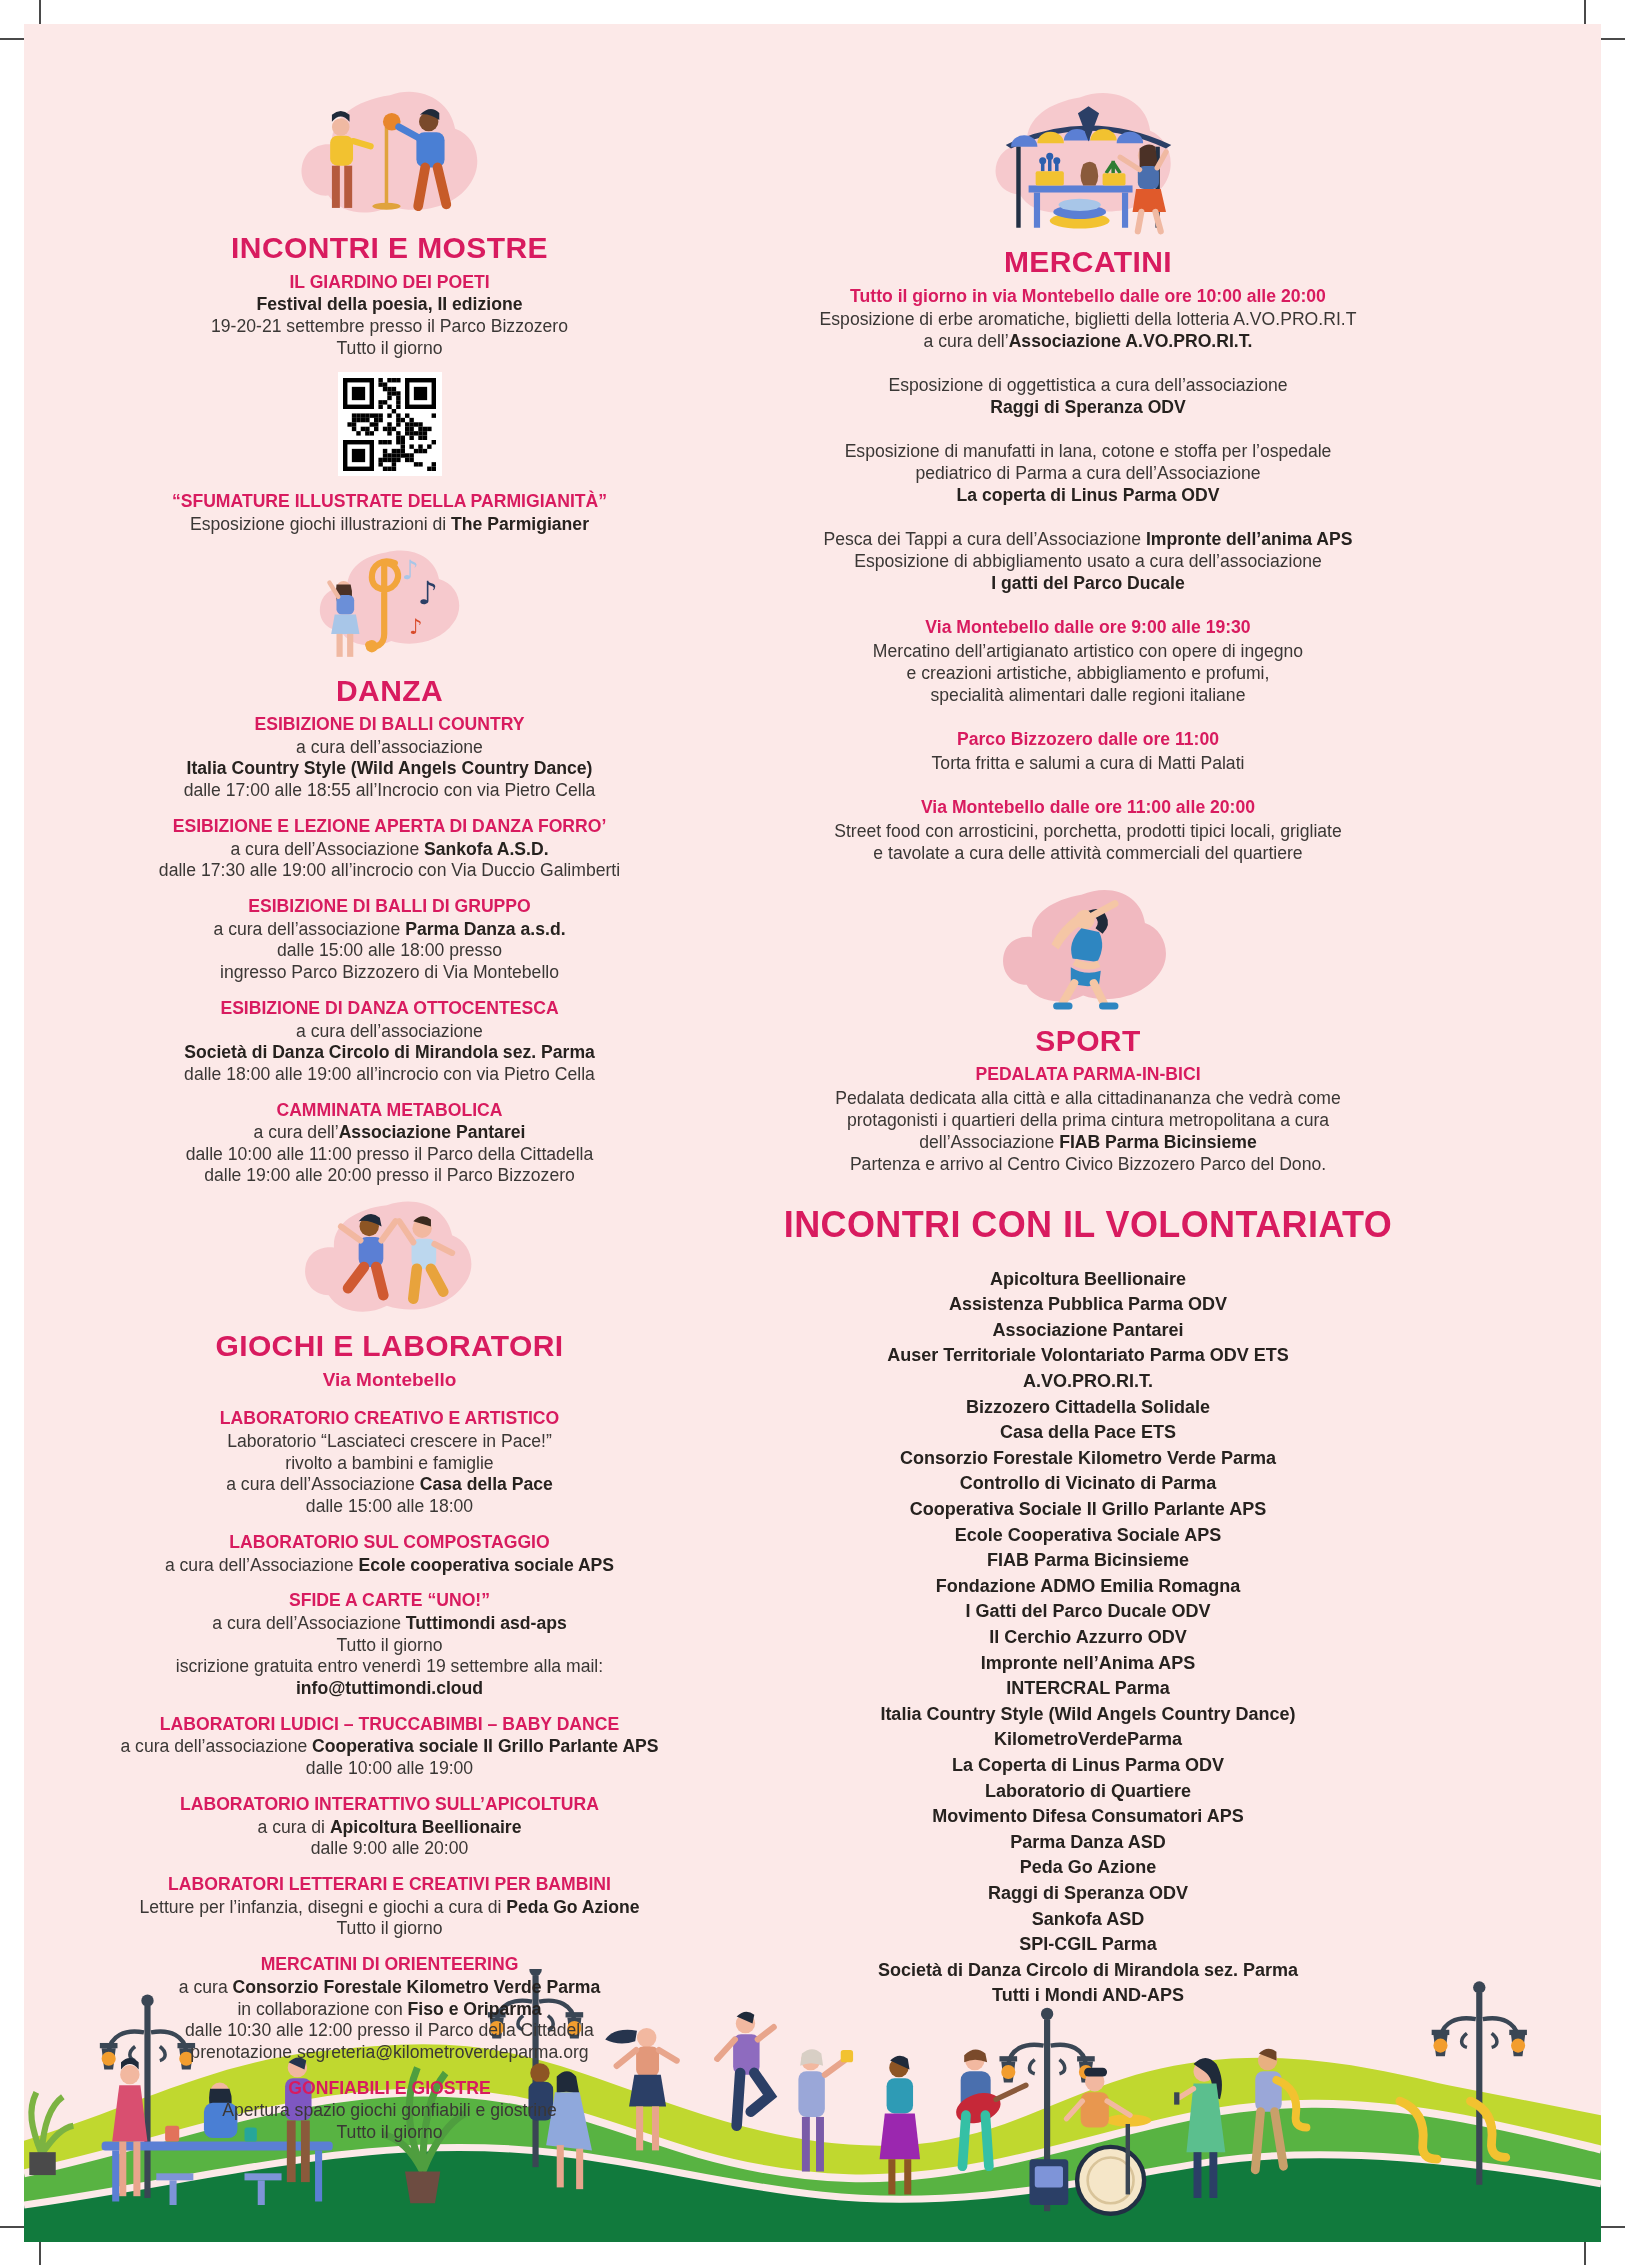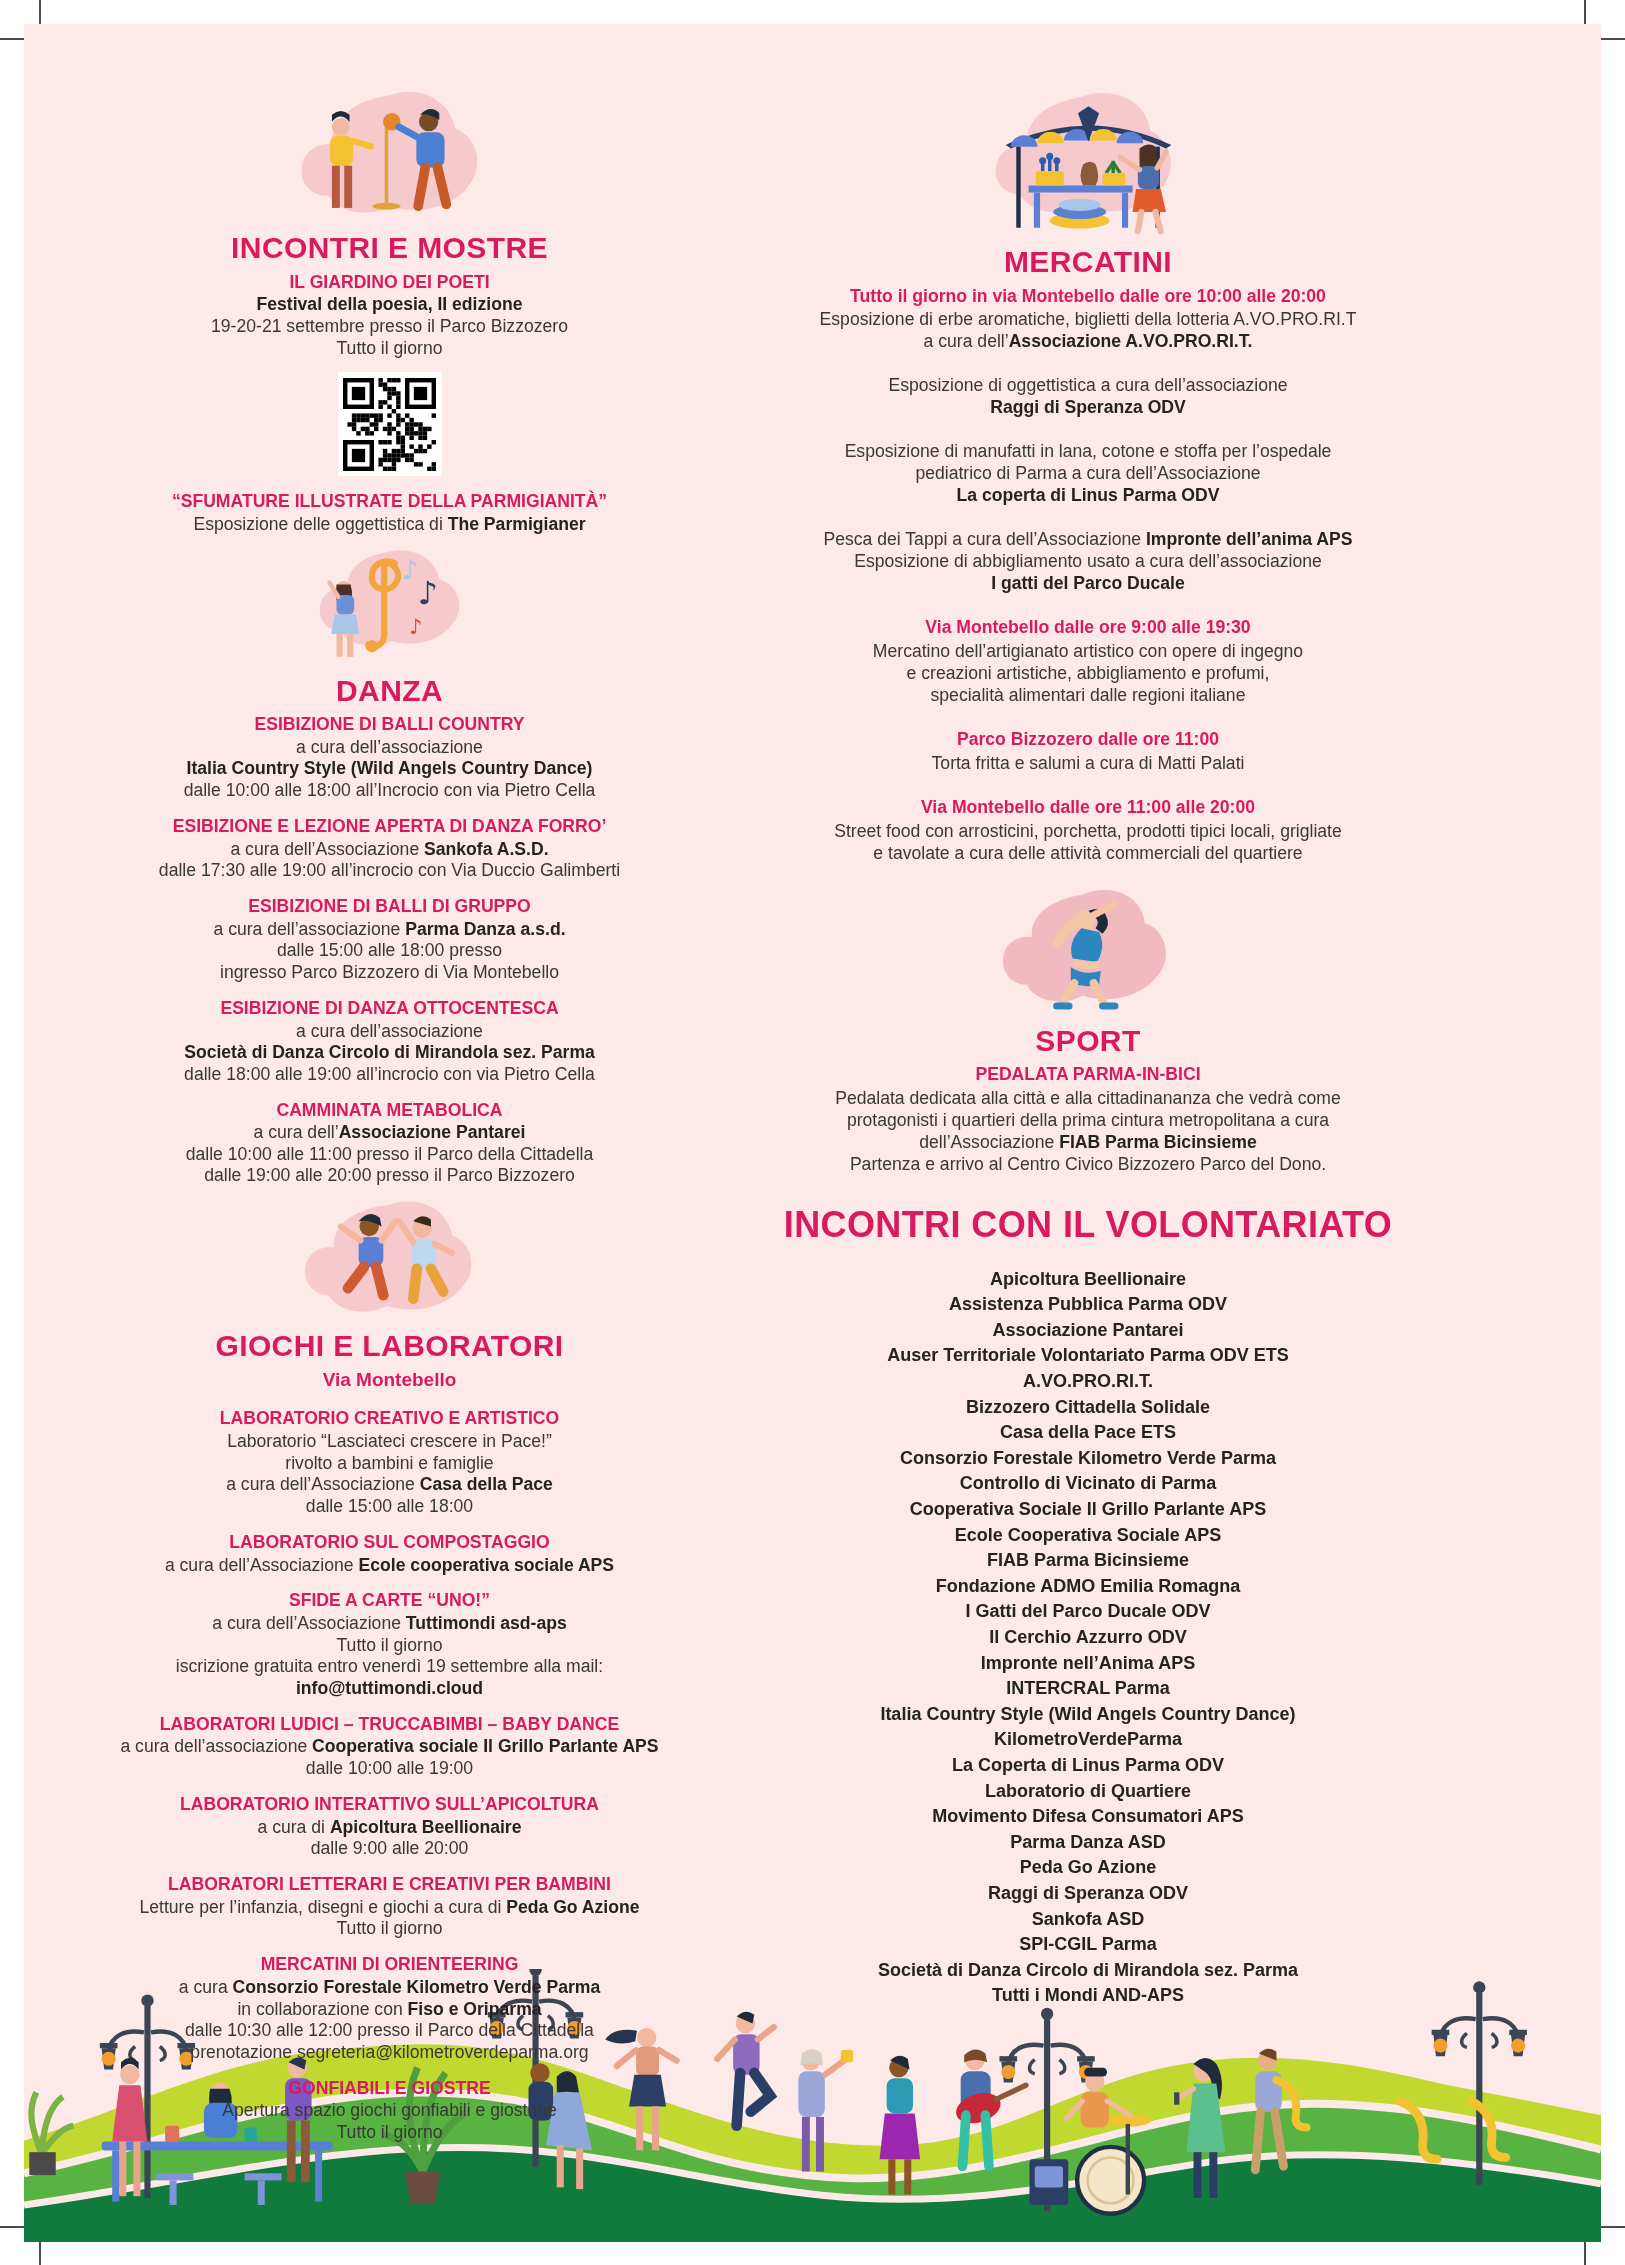--- a/index.html
+++ b/index.html
@@ -195,21 +195,21 @@
             <rect x="100" y="95" width="5" height="5" fill="#000"></rect>
             <rect x="45" y="100" width="5" height="5" fill="#000"></rect>
             <rect x="50" y="100" width="5" height="5" fill="#000"></rect>
             <rect x="55" y="100" width="5" height="5" fill="#000"></rect>
             <rect x="95" y="100" width="5" height="5" fill="#000"></rect>
             <rect x="100" y="100" width="5" height="5" fill="#000"></rect>
           </svg>
         </div>
         <div class="event">
           <div class="event-head"><span>“SFUMATURE ILLUSTRATE DELLA PARMIGIANITÀ”</span></div>
-          <div class="line"><span>Esposizione delle oggettistica di </span><span class="b">The Parmigianer</span></div>
+          <div class="line"><span>Esposizione giochi illustrazioni di </span><span class="b">The Parmigianer</span></div>
         </div>
         <div class="icon-wrap">
           <svg width="159" height="115" viewBox="0 0 180 130">
       <path fill="#f6c9cd" d="M86,4 C116,-4 142,10 146,34 C168,40 176,66 162,84 C148,104 118,112 92,104 C72,114 44,110 34,92 C18,92 8,78 12,62 C16,46 32,42 42,44 C42,22 60,8 86,4 Z"></path>
       <path d="M96,16 C82,10 70,18 70,32 C70,46 88,50 96,40 C104,30 98,18 88,16 M84,20 L84,96 C84,108 74,114 66,108" stroke="#f2a53c" stroke-width="7" fill="none" stroke-linecap="round"></path>
       <circle cx="70" cy="110" r="7" fill="#f2a53c"></circle>
       <text x="104" y="34" font-family="DejaVu Sans, sans-serif" font-size="30" fill="#a8c6e8">♪</text>
       <text x="122" y="62" font-family="DejaVu Sans, sans-serif" font-size="36" fill="#2b3f66">♪</text>
       <text x="112" y="96" font-family="DejaVu Sans, sans-serif" font-size="24" fill="#d84b2a">♪</text>
       <circle cx="38" cy="44" r="8" fill="#f0b9a2"></circle>
@@ -219,21 +219,21 @@
       <rect x="30" y="96" width="7" height="26" fill="#f0b9a2"></rect>
             <rect x="42" y="96" width="7" height="26" fill="#f0b9a2"></rect>
       <path d="M32,54 l-10,-16" stroke="#f0b9a2" stroke-width="5" stroke-linecap="round"></path>
     </svg>
         </div>
         <div class="section-title">DANZA</div>
         <div class="event">
           <div class="event-head"><span>ESIBIZIONE DI BALLI COUNTRY</span></div>
           <div class="line"><span>a cura dell’associazione</span></div>
           <div class="line"><span class="b">Italia Country Style (Wild Angels Country Dance)</span></div>
-          <div class="line"><span>dalle 10:00 alle 18:00 all’Incrocio con via Pietro Cella</span></div>
+          <div class="line"><span>dalle 17:00 alle 18:55 all’Incrocio con via Pietro Cella</span></div>
         </div>
         <div class="event">
           <div class="event-head"><span>ESIBIZIONE E LEZIONE APERTA DI DANZA FORRO’</span></div>
           <div class="line"><span>a cura dell’Associazione </span><span class="b">Sankofa A.S.D.</span></div>
           <div class="line"><span>dalle 17:30 alle 19:00 all’incrocio con Via Duccio Galimberti</span></div>
         </div>
         <div class="event">
           <div class="event-head"><span>ESIBIZIONE DI BALLI DI GRUPPO</span></div>
           <div class="line"><span>a cura dell’associazione </span><span class="b">Parma Danza a.s.d.</span></div>
           <div class="line"><span>dalle 15:00 alle 18:00 presso</span></div>

